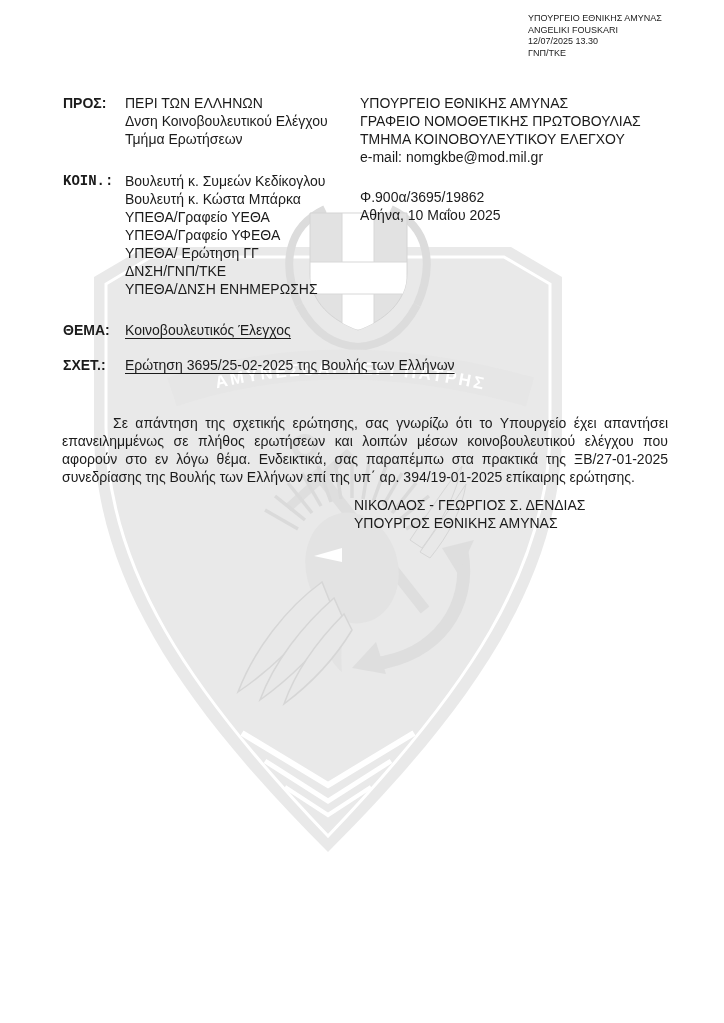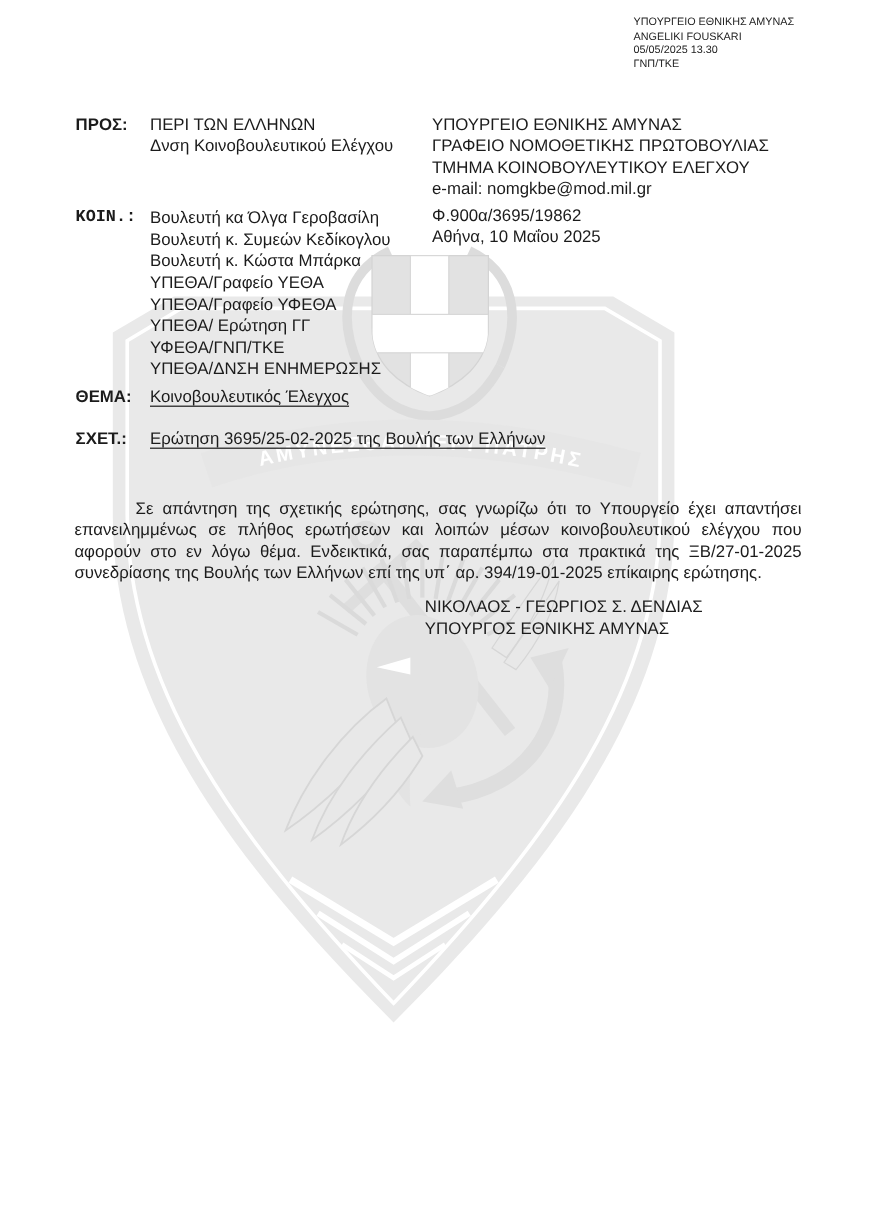--- a/index.html
+++ b/index.html
@@ -7,21 +7,21 @@
     position:relative; width:724px; height:1023px; background:#ffffff;
     font-family:"Liberation Sans", sans-serif; color:#1b1b1b; overflow:hidden;
   }
   .abs { position:absolute; }
   .stamp { left:528px; top:13px; font-size:9px; line-height:11.5px; color:#222; }
   .lbl { font-weight:bold; font-size:14px; line-height:18px; }
   .lines { font-size:14px; line-height:18px; white-space:nowrap; }
   .pros-label { left:63px; top:94px; }
   .pros-lines { left:125px; top:94px; }
   .sender     { left:360px; top:94px; }
-  .sender .proto { margin-top:4px; }
+  .sender .proto { margin-top:22px; }
   .koin-label { left:63px; top:172px;font-family:Liberation Mono, monospace; }
   .koin-lines { left:125px; top:172px; }
   .thema-label { left:63px; top:321px; }
   .thema-value { left:125px; top:321px; }
   .sxet-label { left:63px; top:356px; }
   .sxet-value { left:125px; top:356px; }
   .u { text-decoration:underline; text-underline-offset:3px; text-decoration-thickness:1px; }
   .body-par {
     left:62px; top:400px; width:606px;
     font-size:14px; line-height:18px; text-align:justify; text-indent:51px;
@@ -106,48 +106,48 @@
     <text class="wm-motto" text-anchor="middle">
       <textPath href="#mottoPath" xlink:href="#mottoPath" startOffset="50%">ΑΜΥΝΕΣΘΑΙ ΠΕΡΙ ΠΑΤΡΗΣ</textPath>
     </text>
   </svg>
 
   <div class="content">
 
     <div class="abs stamp">
       <div>ΥΠΟΥΡΓΕΙΟ ΕΘΝΙΚΗΣ ΑΜΥΝΑΣ</div>
       <div>ANGELIKI FOUSKARI</div>
-      <div>05/05/2025 13.30</div>
+      <div>12/07/2025 13.30</div>
       <div>ΓΝΠ/ΤΚΕ</div>
     </div>
 
     <div class="abs lbl pros-label">ΠΡΟΣ:</div>
     <div class="abs lines pros-lines">
       <div>ΠΕΡΙ ΤΩΝ ΕΛΛΗΝΩΝ</div>
       <div>Δνση Κοινοβουλευτικού Ελέγχου</div>
+      <div>Τμήμα Ερωτήσεων</div>
     </div>
 
     <div class="abs lines sender">
       <div>ΥΠΟΥΡΓΕΙΟ ΕΘΝΙΚΗΣ ΑΜΥΝΑΣ</div>
       <div>ΓΡΑΦΕΙΟ ΝΟΜΟΘΕΤΙΚΗΣ ΠΡΩΤΟΒΟΥΛΙΑΣ</div>
       <div>ΤΜΗΜΑ ΚΟΙΝΟΒΟΥΛΕΥΤΙΚΟΥ ΕΛΕΓΧΟΥ</div>
       <div>e-mail: nomgkbe@mod.mil.gr</div>
       <div class="proto">Φ.900α/3695/19862</div>
       <div>Αθήνα, 10 Μαΐου 2025</div>
     </div>
 
     <div class="abs lbl koin-label">ΚΟΙΝ.:</div>
     <div class="abs lines koin-lines">
-      <div>Βουλευτή κα Όλγα Γεροβασίλη</div>
       <div>Βουλευτή κ. Συμεών Κεδίκογλου</div>
       <div>Βουλευτή κ. Κώστα Μπάρκα</div>
       <div>ΥΠΕΘΑ/Γραφείο ΥΕΘΑ</div>
       <div>ΥΠΕΘΑ/Γραφείο ΥΦΕΘΑ</div>
       <div>ΥΠΕΘΑ/ Ερώτηση ΓΓ</div>
-      <div>ΥΦΕΘΑ/ΓΝΠ/ΤΚΕ</div>
+      <div>ΔΝΣΗ/ΓΝΠ/ΤΚΕ</div>
       <div>ΥΠΕΘΑ/ΔΝΣΗ ΕΝΗΜΕΡΩΣΗΣ</div>
     </div>
 
     <div class="abs lbl thema-label">ΘΕΜΑ:</div>
     <div class="abs lines u thema-value">Κοινοβουλευτικός Έλεγχος</div>
 
     <div class="abs lbl sxet-label">ΣΧΕΤ.:</div>
     <div class="abs lines u sxet-value">Ερώτηση 3695/25-02-2025 της Βουλής των Ελλήνων</div>
 
     <p class="abs body-par">Σε απάντηση της σχετικής ερώτησης, σας γνωρίζω ότι το Υπουργείο έχει απαντήσει επανειλημμένως σε πλήθος ερωτήσεων και λοιπών μέσων κοινοβουλευτικού ελέγχου που αφορούν στο εν λόγω θέμα. Ενδεικτικά, σας παραπέμπω στα πρακτικά της ΞΒ/27-01-2025 συνεδρίασης της Βουλής των Ελλήνων επί της υπ΄ αρ. 394/19-01-2025 επίκαιρης ερώτησης.</p>

